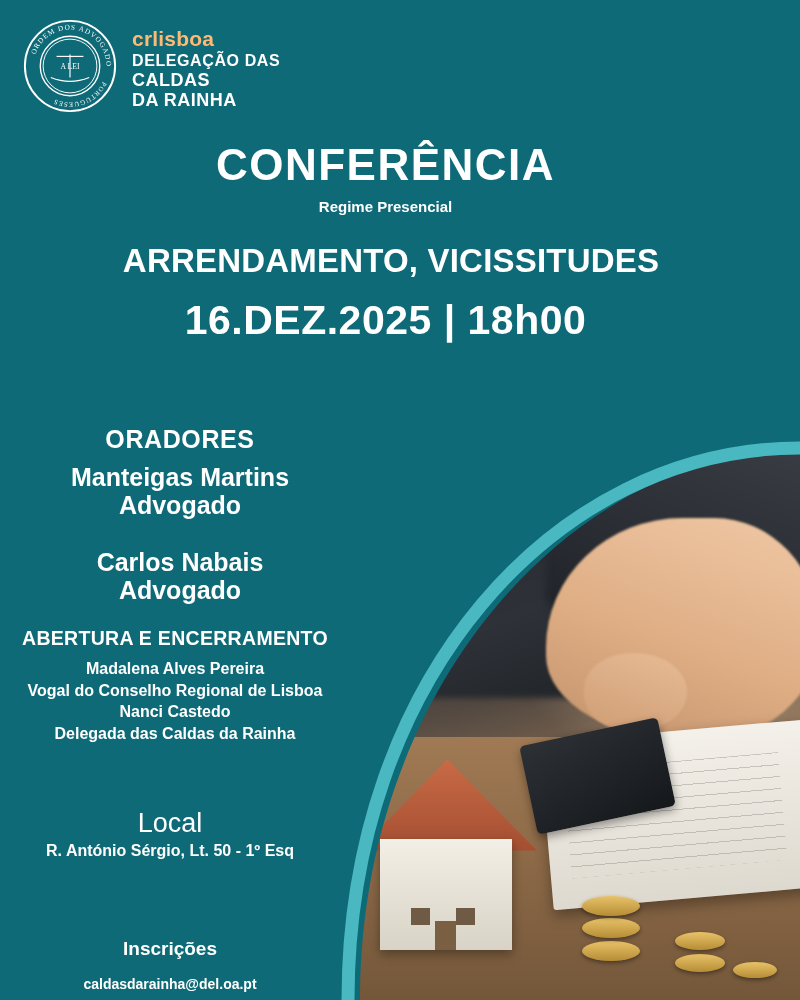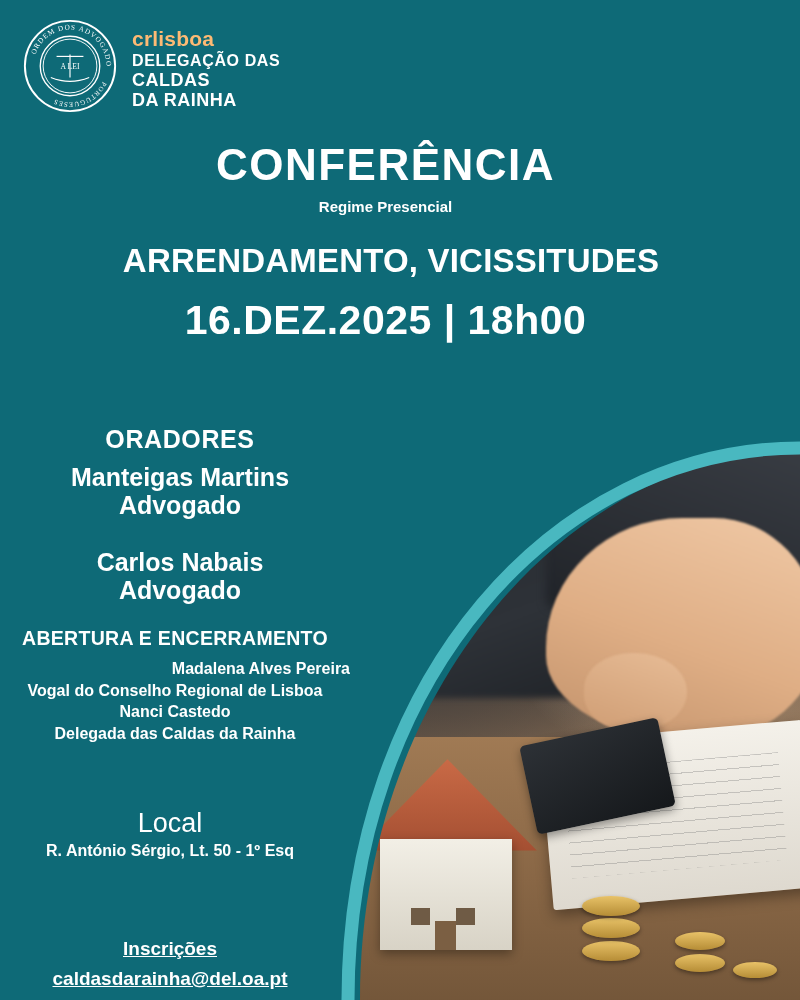--- a/index.html
+++ b/index.html
@@ -313,21 +313,21 @@
   .opening-title {
     font-size: 19.5px;
     font-weight: bold;
     letter-spacing: 0.3px;
   }
   .opening-line {
     font-size: 16px;
     font-weight: bold;
     line-height: 1.35;
   }
-  .opening-first { margin-top: 8px; text-align: right; }
+  .opening-first { margin-top: 8px; }
 
   
   .local {
     position: absolute;
     top: 808px;
     left: 0;
     width: 340px;
     text-align: center;
   }
   .local-title {
@@ -340,30 +340,29 @@
     line-height: 1.5;
   }
   .local-first { margin-top: 8px; }
 
   .insc {
     position: absolute;
     top: 938px;
     left: 0;
     width: 340px;
     text-align: center;
-    text-decoration: underline;
   }
   .insc-title {
     font-size: 19px;
     font-weight: bold;
   }
   .insc-mail {
-    font-size: 19px;
-    font-weight: bold;
-    margin-top: 8px;
+    font-size: 14px;
+    font-weight: bold;
+    margin-top: 16px;
   }
 </style>
 </head>
 <body>
 
 <div class="poster">
 
   <div class="photo-wrap">
     <div class="photo">
       <div class="photo-laptop"></div>

